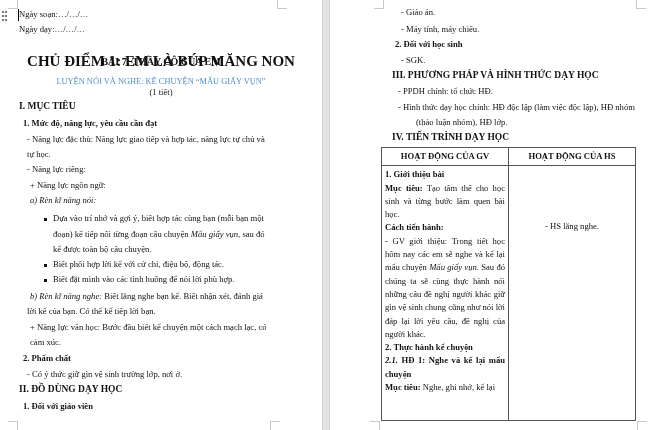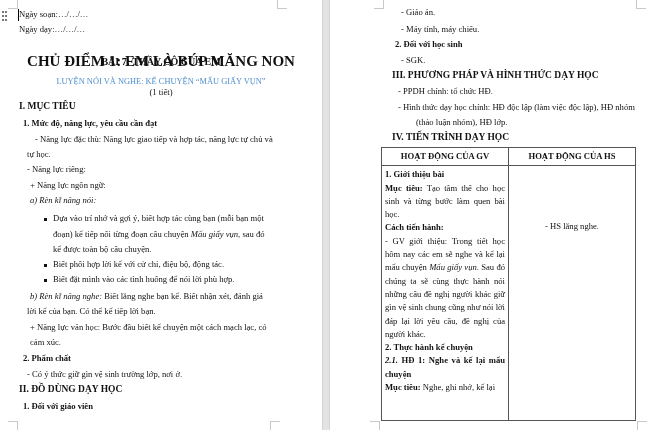--- a/index.html
+++ b/index.html
@@ -46,21 +46,21 @@
 
   <div class="line" style="left:19px;top:9px;">Ngày soạn:…/…/…</div>
   <div class="line" style="left:19px;top:24px;">Ngày dạy:…/…/…</div>
   <div class="line b c" style="left:0;width:322px;top:56px;font-size:15px;">CHỦ ĐIỂM 1: EM LÀ BÚP MĂNG NON</div>
   <div class="line b c" style="left:0;width:322px;top:56px;font-size:10px;">BÀI 7: THẦY CÔ CỦA EM</div>
   <div class="line blue c" style="left:0;width:322px;top:76px;font-size:8.4px;">LUYỆN NÓI VÀ NGHE: KỂ CHUYỆN “MẨU GIẤY VỤN”</div>
   <div class="line c" style="left:0;width:322px;top:87px;">(1 tiết)</div>
 
   <div class="line h1" style="left:19px;top:101px;">I. MỤC TIÊU</div>
   <div class="line b" style="left:23px;top:118px;">1. Mức độ, năng lực, yêu cầu cần đạt</div>
-  <div class="line" style="left:27px;top:134px;margin-left:8px;">- Năng lực đặc thù: Năng lực giao tiếp và hợp tác, năng lực tự chủ và</div>
+  <div class="line" style="left:27px;top:134px;">- Năng lực đặc thù: Năng lực giao tiếp và hợp tác, năng lực tự chủ và</div>
   <div class="line" style="left:27px;top:149px;">tự học.</div>
   <div class="line" style="left:27px;top:164px;">- Năng lực riêng:</div>
   <div class="line" style="left:30px;top:180px;">+ Năng lực ngôn ngữ:</div>
   <div class="line i" style="left:30px;top:195px;">a) Rèn kĩ năng nói:</div>
 
   <div class="bullet" style="left:44px;top:218px;"></div>
   <div class="line" style="left:53px;top:213px;">Dựa vào trí nhớ và gợi ý, biết hợp tác cùng bạn (mỗi bạn một</div>
   <div class="line" style="left:53px;top:229px;"><span>đoạn) kể tiếp nối từng đoạn câu chuyện </span><span class="i">Mẩu giấy vụn</span><span>, sau đó</span></div>
   <div class="line" style="left:53px;top:244px;">kể được toàn bộ câu chuyện.</div>
   <div class="bullet" style="left:44px;top:264px;"></div>

